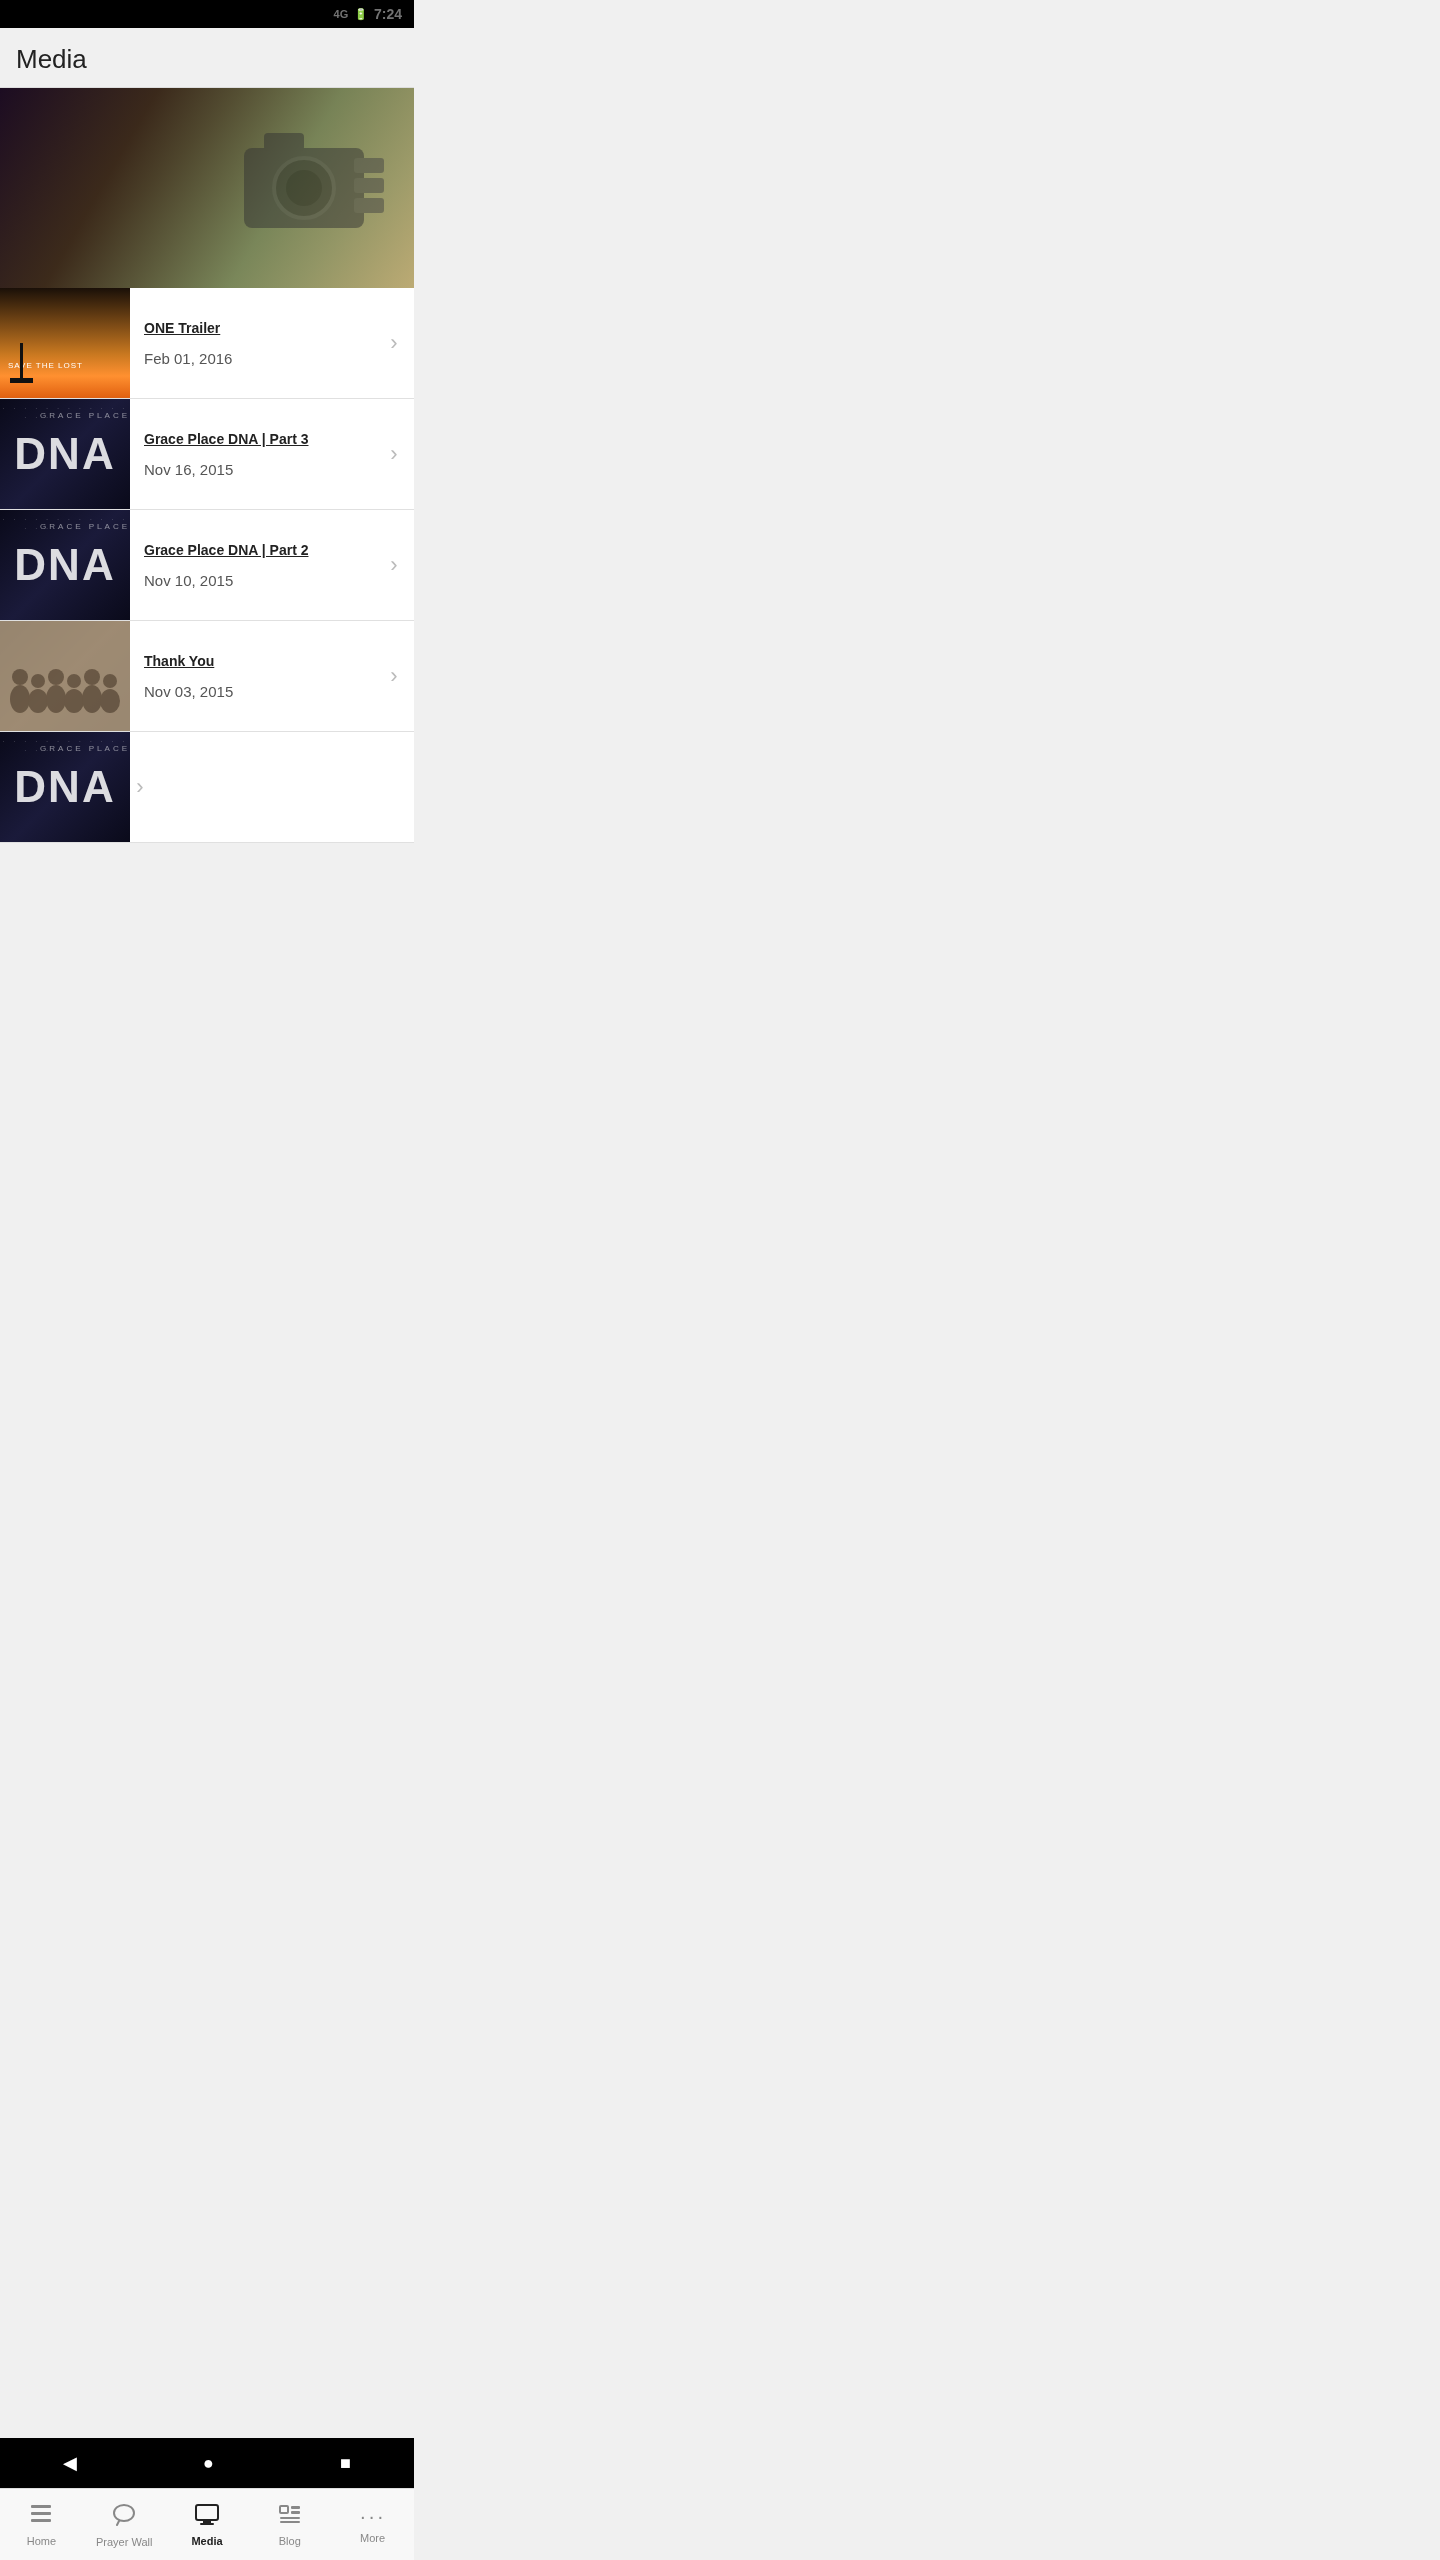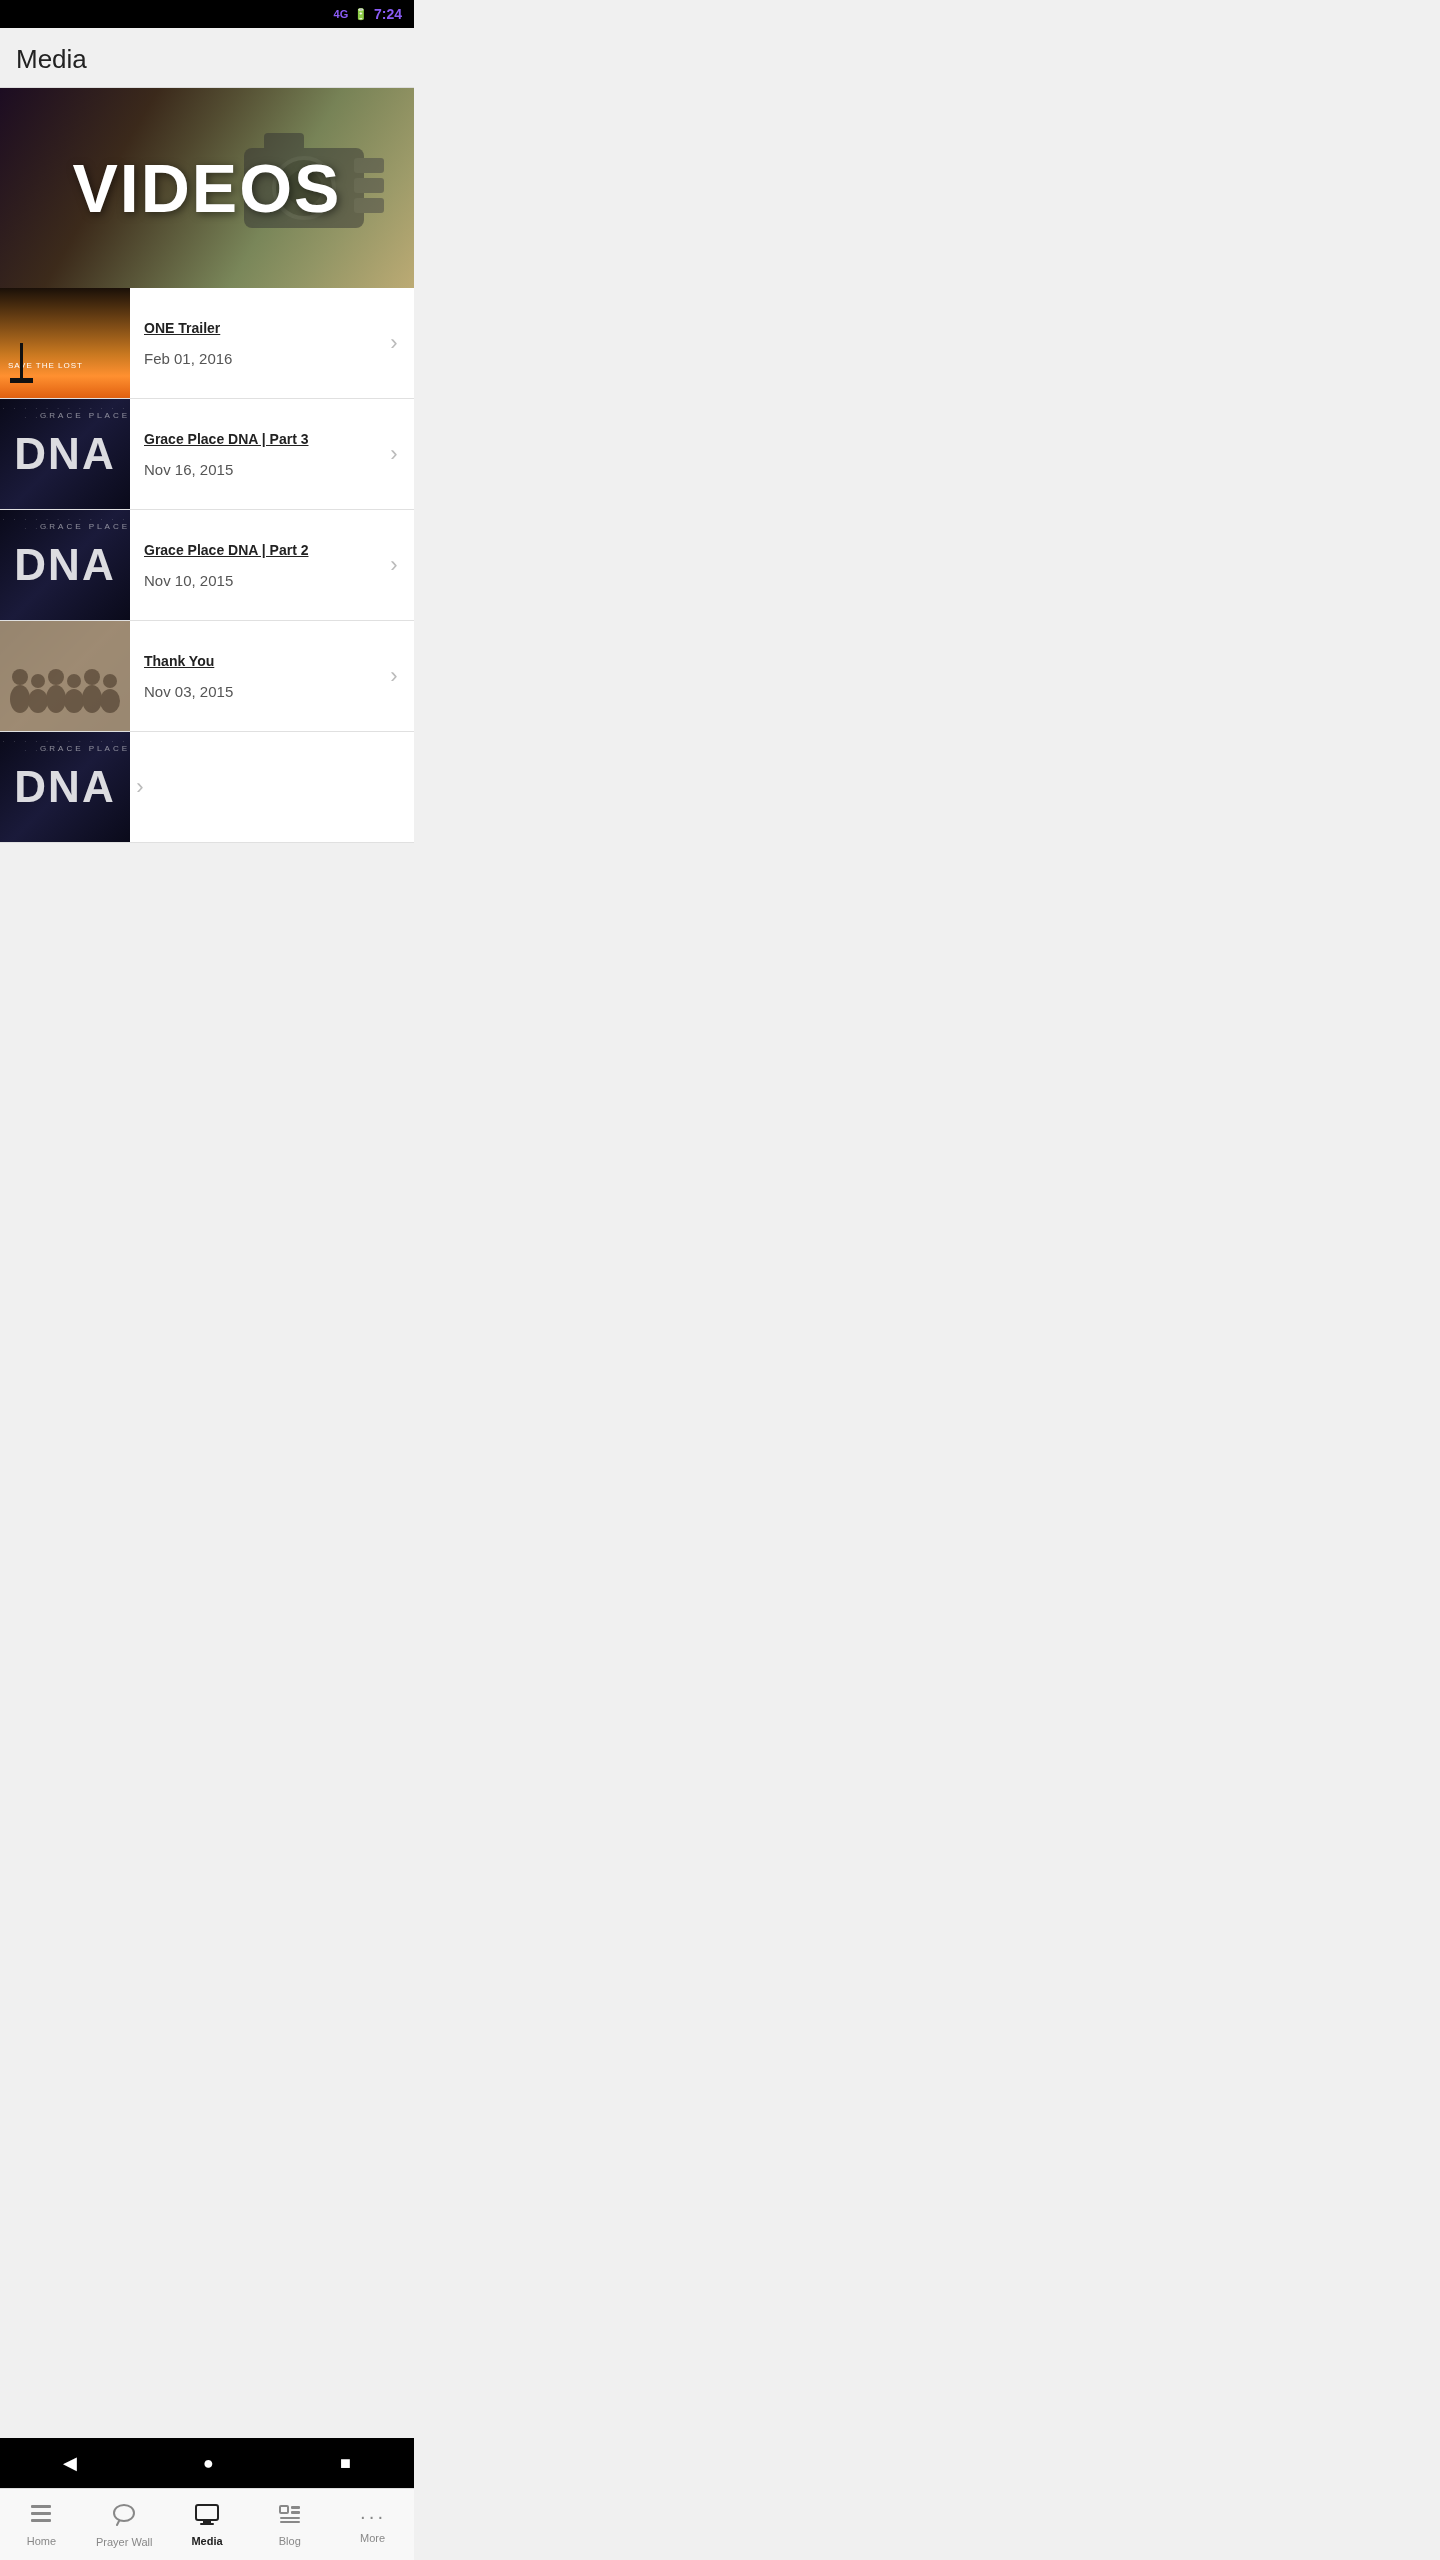--- a/index.html
+++ b/index.html
@@ -10,21 +10,21 @@
       min-height: 736px;
       font-family: 'Helvetica Neue', Helvetica, Arial, sans-serif;
       background: #f0f0f0;
       overflow-x: hidden;
       position: relative;
     }
 
     
     .status-bar {
       background: #000;
-      color: #8b5cf6;
+      color: #737373;
       height: 28px;
       display: flex;
       align-items: center;
       justify-content: flex-end;
       padding: 0 12px;
       font-size: 13px;
       font-weight: 600;
       gap: 6px;
     }
     .status-bar .signal {
@@ -284,21 +284,20 @@
 
     <svg class="camera-silhouette" viewBox="0 0 180 160" xmlns="http://www.w3.org/2000/svg" style="position:absolute;right:20px;top:10px;opacity:0.5;">
       <rect x="30" y="50" width="120" height="80" rx="8" fill="#333"></rect>
       <circle cx="90" cy="90" r="30" fill="#222" stroke="#444" stroke-width="4"></circle>
       <circle cx="90" cy="90" r="18" fill="#111"></circle>
       <rect x="50" y="35" width="40" height="18" rx="4" fill="#333"></rect>
       <rect x="140" y="60" width="30" height="15" rx="3" fill="#444"></rect>
       <rect x="140" y="80" width="30" height="15" rx="3" fill="#444"></rect>
       <rect x="140" y="100" width="30" height="15" rx="3" fill="#444"></rect>
     </svg>
-    <span class="hero-title">VIDEOS</span>
   </div>
 
   <div class="video-list">
 
     <div class="video-item">
       <div class="video-thumb thumb-save-lost">
         <span class="save-text">SAVE THE LOST</span>
         <div class="tower"></div>
       </div>
       <div class="video-info">

